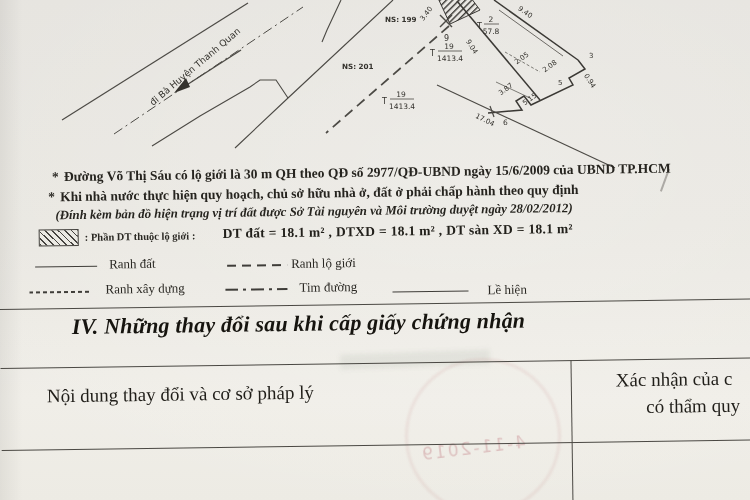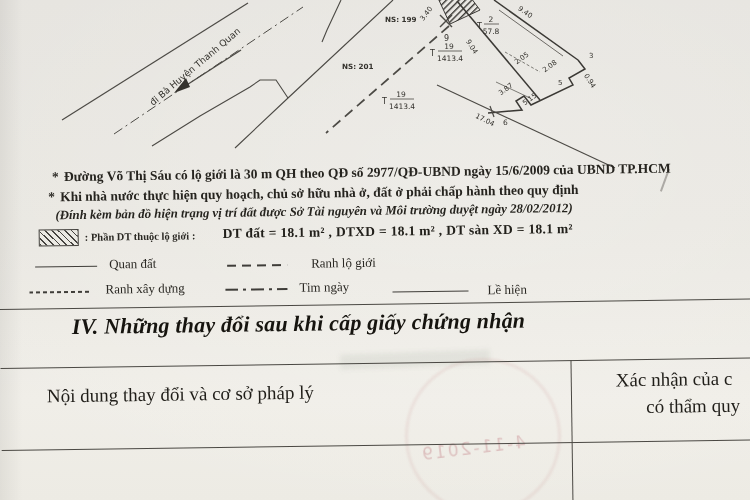--- a/index.html
+++ b/index.html
@@ -133,27 +133,27 @@
   <div class="note" style="top:190px;left:50px;">
     <span class="b">*</span><span>Khi nhà nước thực hiện quy hoạch, chủ sở hữu nhà ở, đất ở phải chấp hành theo quy định</span>
   </div>
   <div class="note it" style="top:209px;left:57px;">(Đính kèm bản đồ hiện trạng vị trí đất được Sở Tài nguyên và Môi trường duyệt ngày 28/02/2012)</div>
 
   <div class="hatch-swatch" style="top:230px;left:40px;"></div>
   <div class="hatch-label" style="top:233px;left:86px;">: Phần DT thuộc lộ giới :</div>
   <div class="hatch-values" style="top:229px;left:224px;">DT đất = 18.1 m² , DTXD = 18.1 m² , DT sàn XD = 18.1 m²</div>
 
   <div class="ls ls-solid" style="top:267px;left:36px;width:62px;"></div>
-  <div class="lg-label" style="top:258px;left:110px;">Quan đất</div>
+  <div class="lg-label" style="top:258px;left:110px;">Ranh đất</div>
   <div class="ls ls-longdash" style="top:268px;left:228px;width:60px;"></div>
-  <div class="lg-label" style="top:260px;left:312px;">Ranh lộ giới</div>
+  <div class="lg-label" style="top:260px;left:292px;">Ranh lộ giới</div>
   <div class="ls ls-finedash" style="top:292px;left:30px;width:62px;"></div>
   <div class="lg-label" style="top:283px;left:106px;">Ranh xây dựng</div>
   <div class="ls ls-dashdot" style="top:292px;left:226px;width:62px;"></div>
-  <div class="lg-label" style="top:284px;left:300px;">Tim ngày</div>
+  <div class="lg-label" style="top:284px;left:300px;">Tim đường</div>
   <div class="ls ls-solid" style="top:297px;left:393px;width:76px;"></div>
   <div class="lg-label" style="top:289px;left:488px;">Lề hiện</div>
 
   <div class="rule" style="top:309px;"></div>
   <div class="heading" style="top:315px;left:72px;">IV. Những thay đổi sau khi cấp giấy chứng nhận</div>
 
   <div class="rule" style="top:368px;"></div>
   <div class="divider" style="top:368px;left:570px;height:152px;"></div>
   <div class="th" style="top:386px;left:46px;">Nội dung thay đổi và cơ sở pháp lý</div>
   <div class="th" style="top:378px;left:615px;">Xác nhận của c</div>

